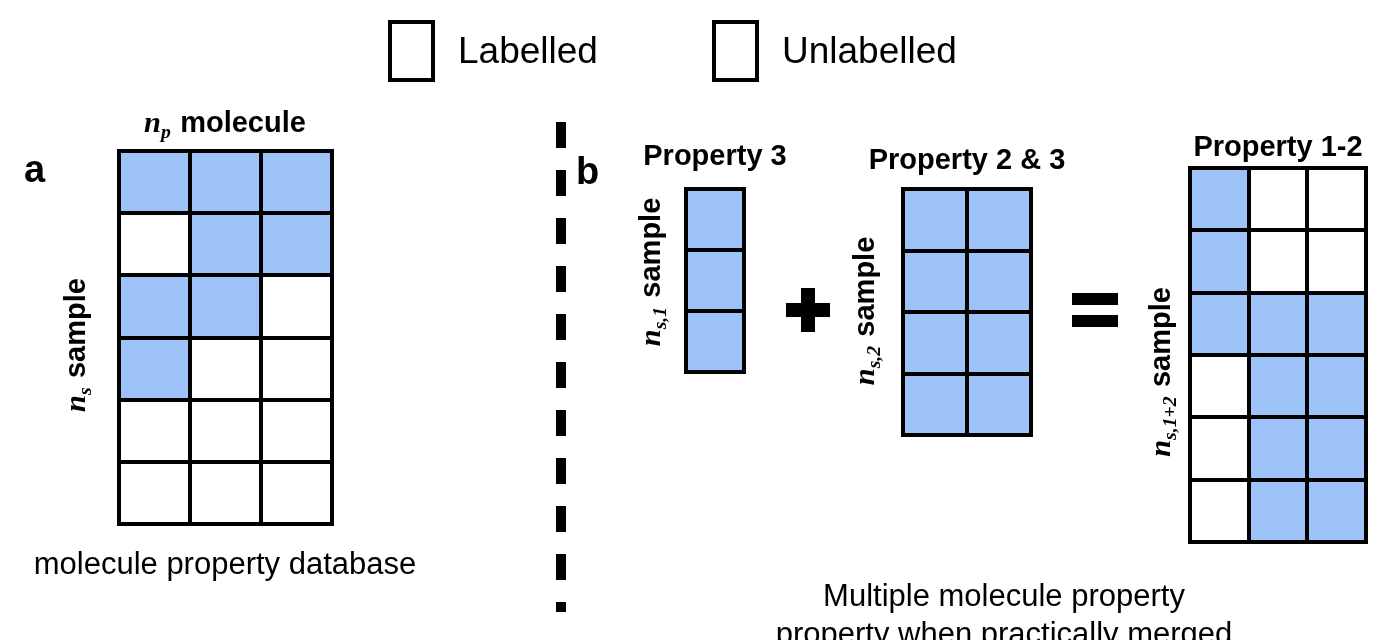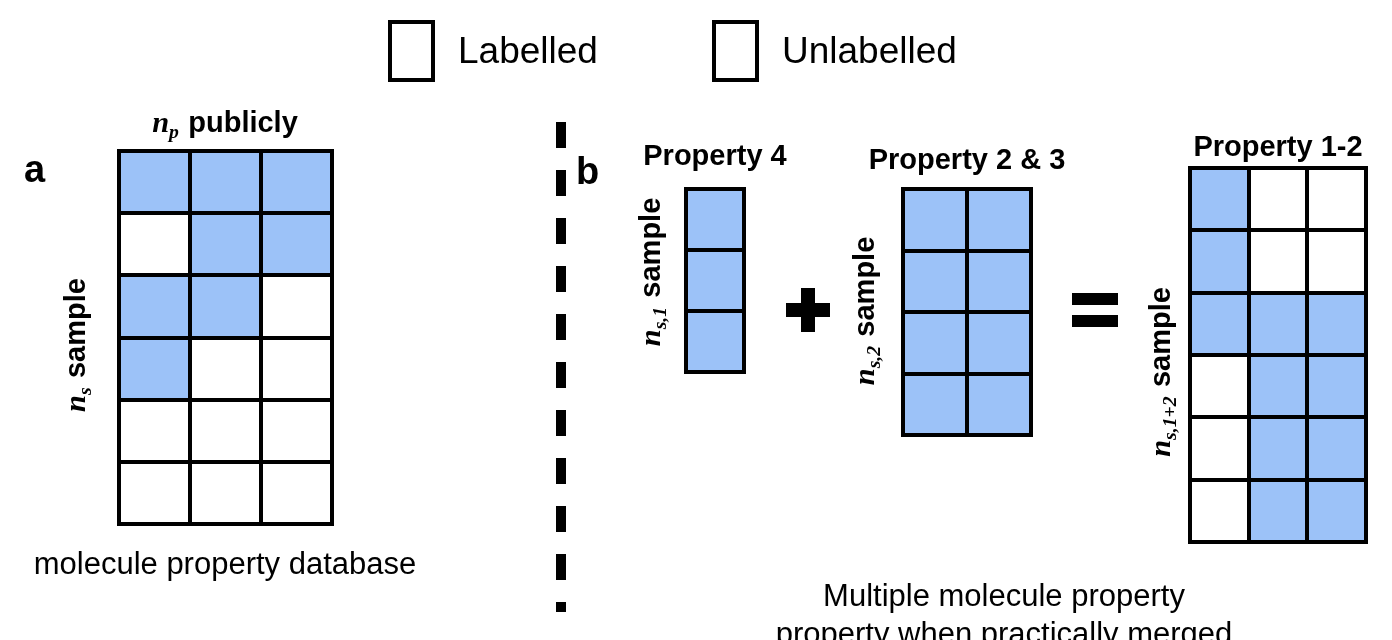--- a/index.html
+++ b/index.html
@@ -53,21 +53,21 @@
 <body>
 
 <div class="swatch" style="left:388px;top:20px;"></div>
 <div class="legend-text" style="left:458px;top:20px;">Labelled</div>
 <div class="swatch" style="left:712px;top:20px;background:#fff;"></div>
 <div class="legend-text" style="left:782px;top:20px;">Unlabelled</div>
 
 <div class="panel-letter" style="left:24px;top:150px;">a</div>
 
 <div class="mtitle" style="left:100px;top:107px;width:250px;">
-  <span class="mvar">n</span><span class="msub">p</span><span class="mrest">publicly</span>
+  <span class="mvar">n</span><span class="msub">p</span><span class="mrest">molecule</span>
 </div>
 
 <div class="matrix" style="left: 117px; top: 149px; width: 217px; height: 377px; grid-template-columns: repeat(3, 1fr); grid-template-rows: repeat(6, 1fr);">
     <div class="cell labelled"></div>
     <div class="cell labelled"></div>
     <div class="cell labelled"></div>
     <div class="cell unlabelled"></div>
     <div class="cell labelled"></div>
     <div class="cell labelled"></div>
     <div class="cell labelled"></div>
@@ -89,21 +89,21 @@
 </div>
 
 <div class="caption" style="left:0px;top:545px;width:450px;">
   <div>molecule property database</div>
 </div>
 
 <div class="divider"></div>
 
 <div class="panel-letter" style="left:576px;top:152px;">b</div>
 
-<div class="mtitle" style="left:625px;top:140px;width:180px;">Property 4</div>
+<div class="mtitle" style="left:625px;top:140px;width:180px;">Property 3</div>
 <div class="matrix" style="left: 684px; top: 187px; width: 62px; height: 187px; grid-template-columns: repeat(1, 1fr); grid-template-rows: repeat(3, 1fr);">
     <div class="cell labelled"></div>
     <div class="cell labelled"></div>
     <div class="cell labelled"></div>
   </div>
 <div class="vlabel" style="left:652px;top:272px;">
   <span class="mvar">n</span><span class="msub">s,1</span><span class="mrest">sample</span>
 </div>
 
 <div class="plus" aria-hidden="true">

